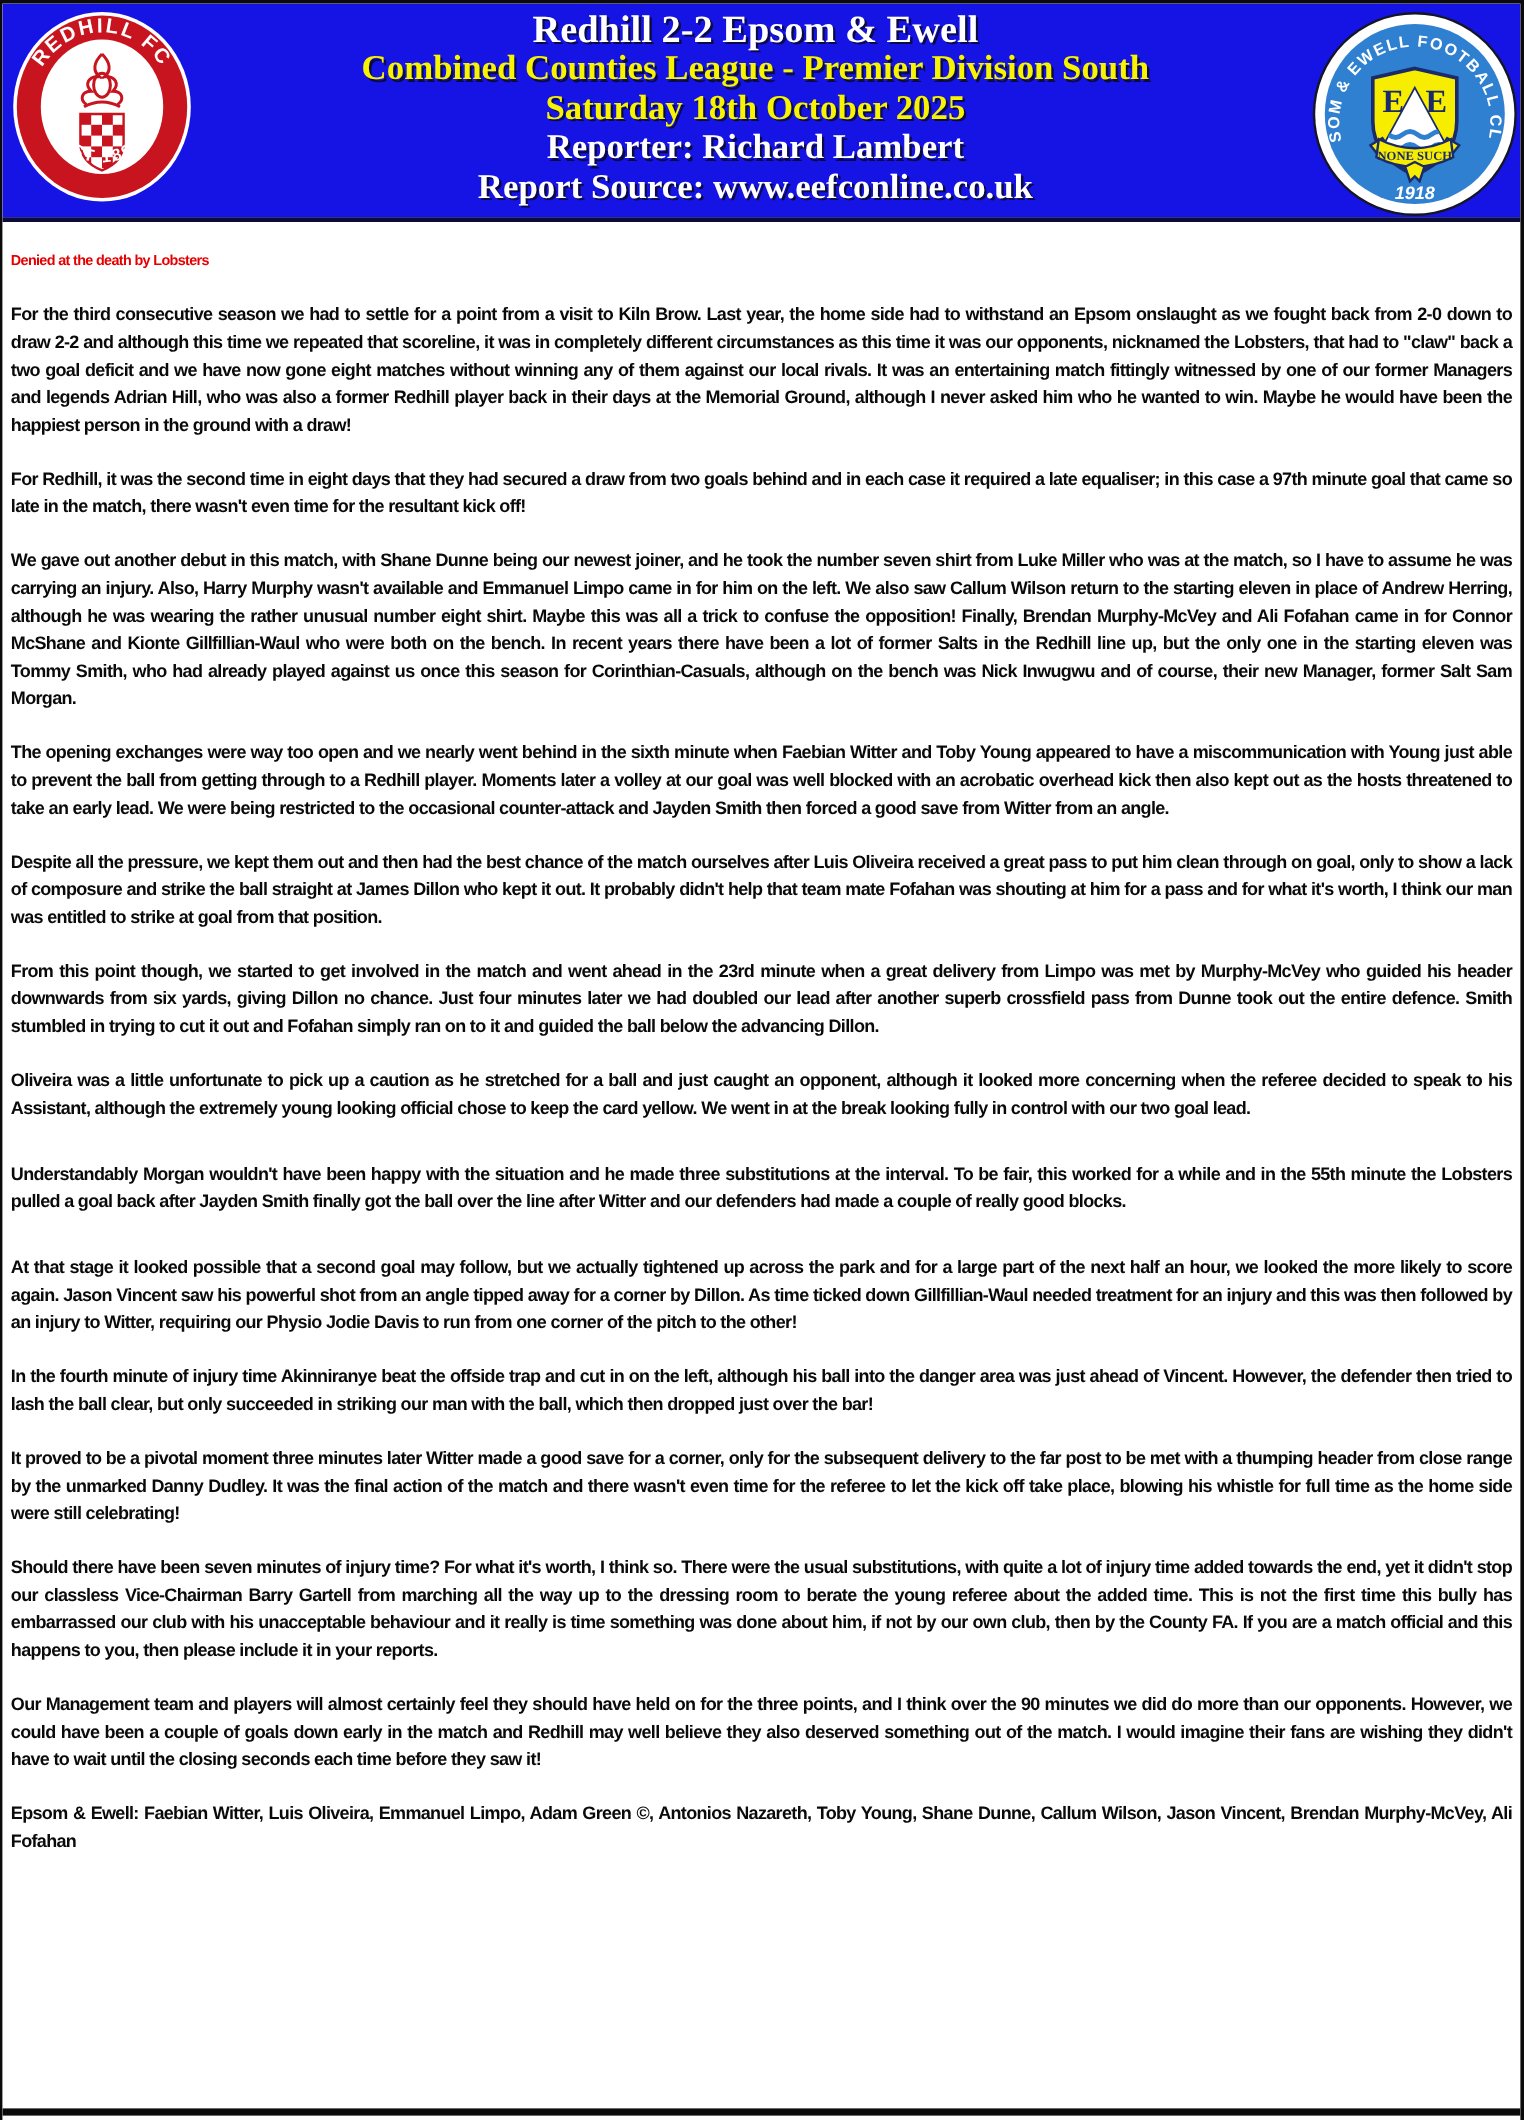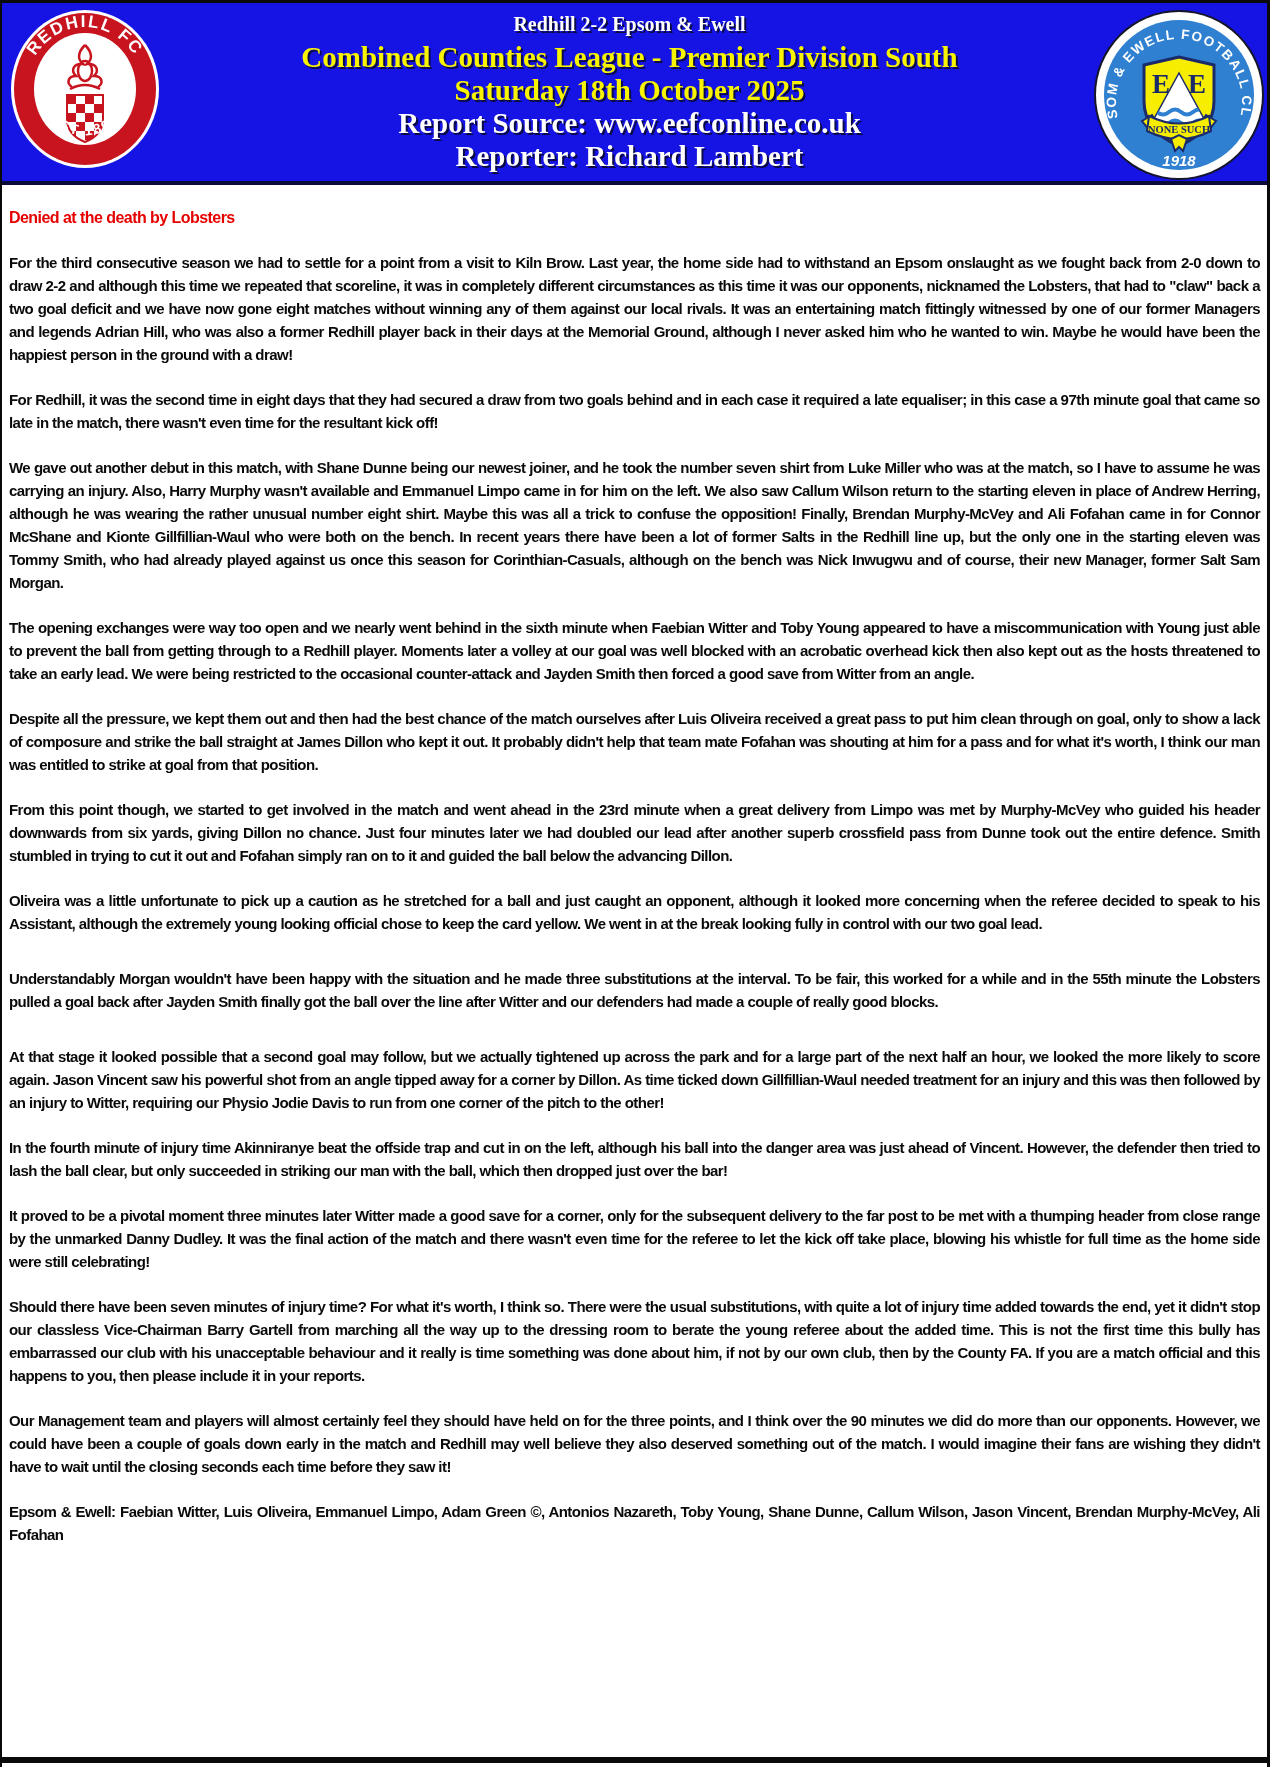--- a/index.html
+++ b/index.html
@@ -30,33 +30,33 @@
     font-weight:bold;
   }
   .mh-line{
     margin:0 0 7px 0;
     font-size:29px;
     line-height:26px;
     text-shadow:2px 2px 0 rgba(8,8,40,0.85);
   }
   .mh-white{color:#ffffff;}
   .mh-yellow{color:#f8f400;}
-  .mh-title{font-size:20px;text-align:center;}
+  .mh-title{font-size:32px;text-align:center;}
   .report{
     padding:21px 7px 0 7px;
     color:#0a0a0a;
     font-weight:bold;
     font-size:15px;
     line-height:23px;
     letter-spacing:-0.55px;
     text-align:justify;
   }
   .headline{
     margin:0;
-    font-size:16px;
+    font-size:12px;
     color:#e60000;
     text-align:left;
   }
   .report p{margin:22px 0 0 0;}
   .report p.gap-lg{margin-top:32px;}
   .bottom-bar{
     position:absolute;left:0;right:0;bottom:4px;
     height:6px;background:#0a0a0a;
   }
 </style>
@@ -107,22 +107,22 @@
       </text>
       <text font-family="Liberation Sans, sans-serif" font-size="14" font-weight="bold" fill="#ffffff" letter-spacing="2">
         <textPath href="#rh-arc-bot" startOffset="50%" text-anchor="middle">EST 1894</textPath>
       </text>
     </svg>
 
     <div class="masthead-titles">
       <p class="mh-line mh-white mh-title">Redhill 2-2 Epsom &amp; Ewell</p>
       <p class="mh-line mh-yellow">Combined Counties League - Premier Division South</p>
       <p class="mh-line mh-yellow">Saturday 18th October 2025</p>
+      <p class="mh-line mh-white">Reporter: Richard Lambert</p>
       <p class="mh-line mh-white">Report Source: www.eefconline.co.uk</p>
-      <p class="mh-line mh-white">Reporter: Richard Lambert</p>
     </div>
 
     <svg class="crest crest-away" width="172" height="172" viewBox="0 0 172 172" aria-hidden="true">
       <defs>
         <path id="ee-arc-top" d="M 24,104 A 63,63 0 1 1 148,104" fill="none"></path>
         <clipPath id="ee-tri-clip">
           <path d="M86,64 L116,119 L86,135 L56,119 Z"></path>
         </clipPath>
       </defs>
       <circle cx="86" cy="86" r="85" fill="#15152a"></circle>

